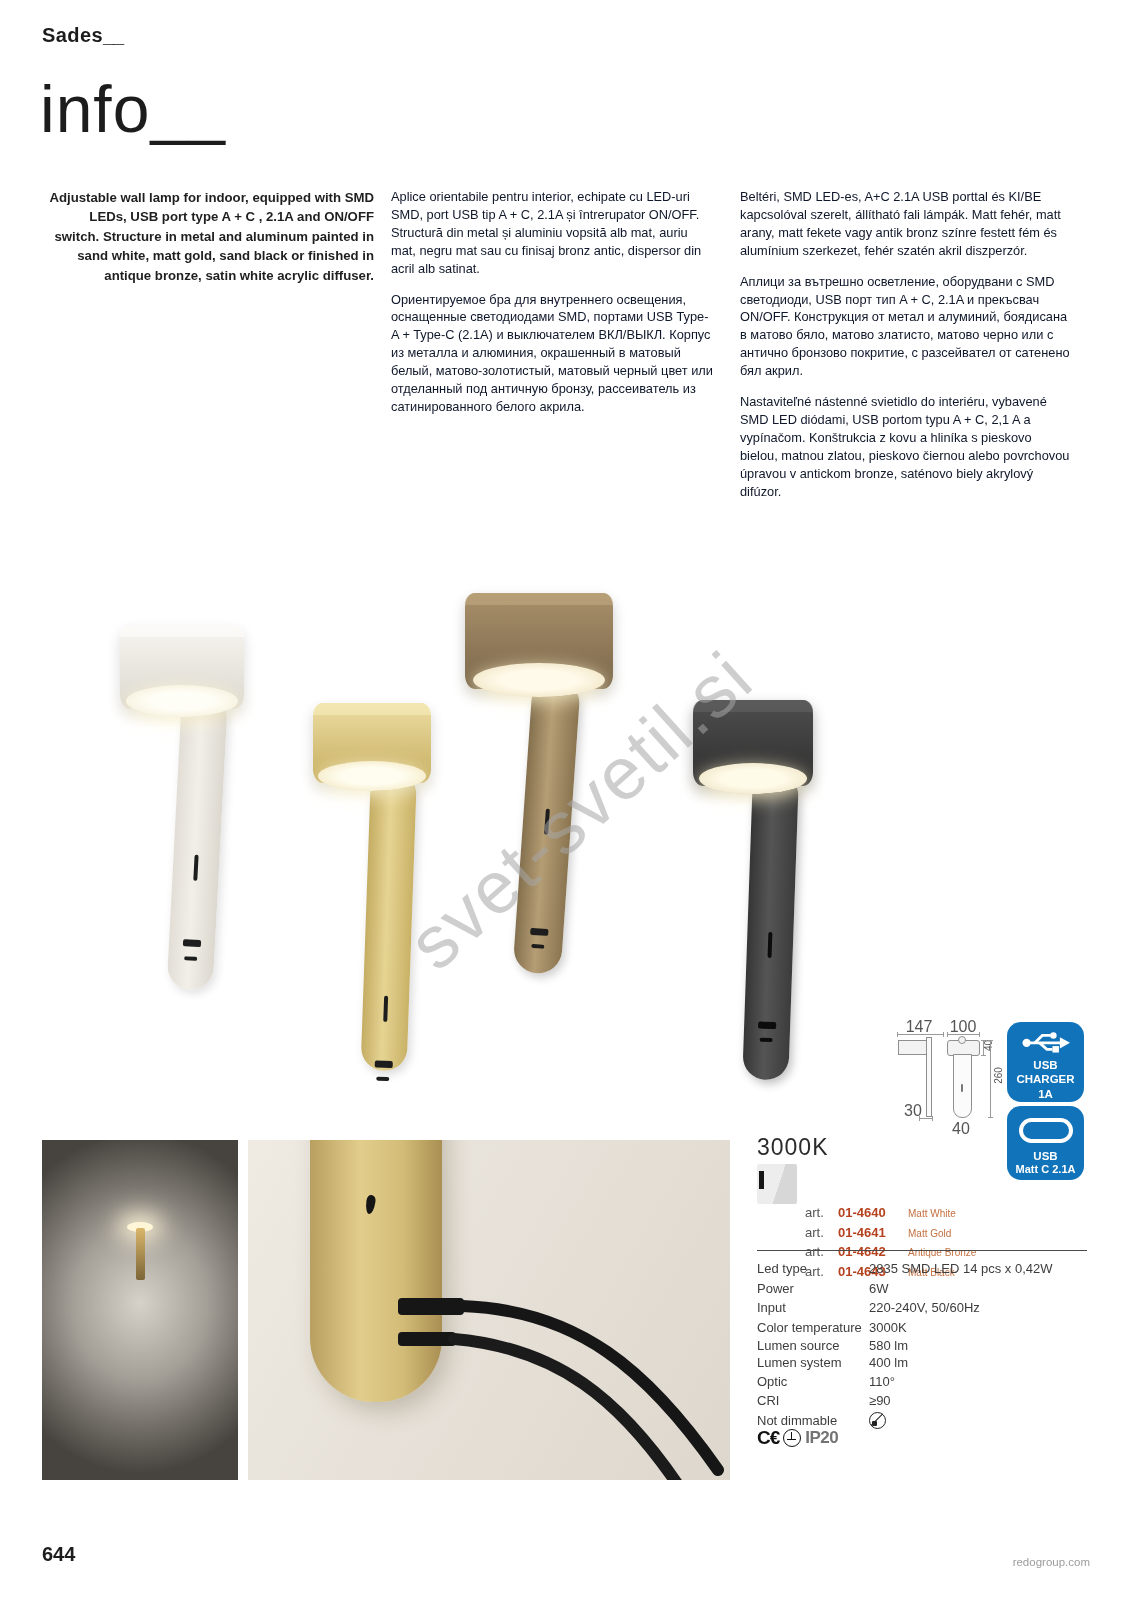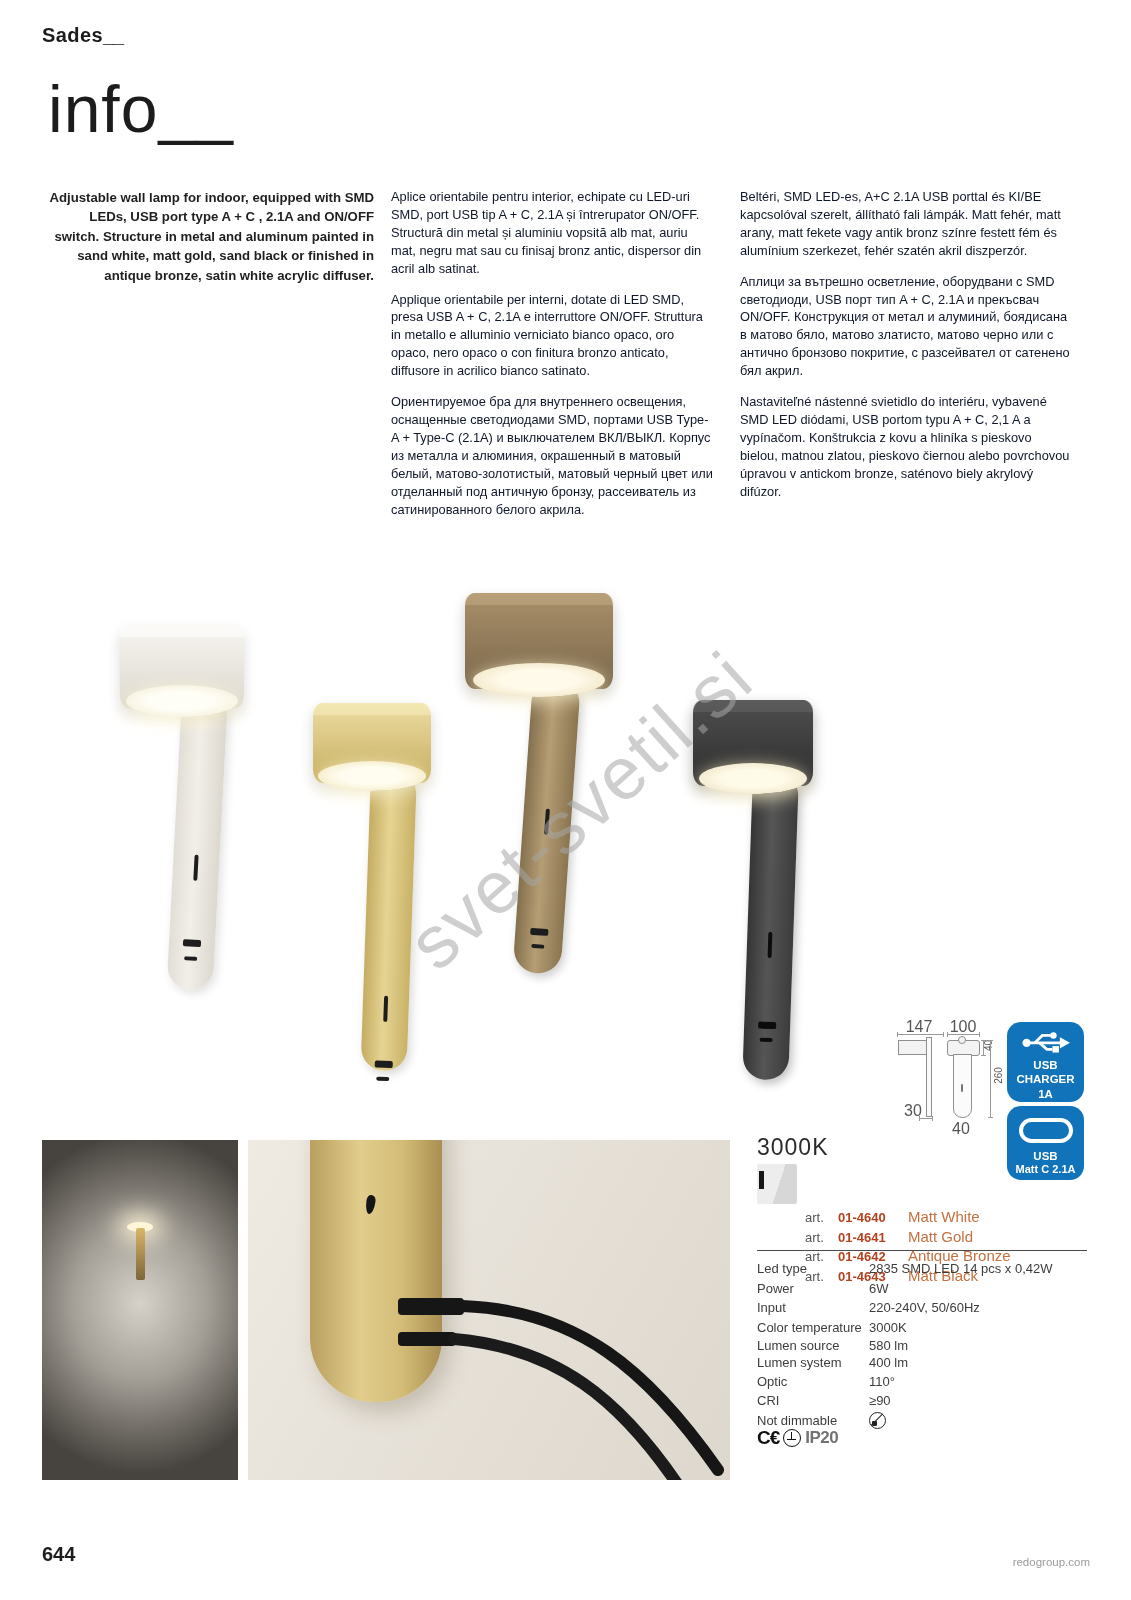--- a/index.html
+++ b/index.html
@@ -2,21 +2,21 @@
 <html><head>
 <meta charset="utf-8">
 <style>
   html,body{margin:0;padding:0;background:#ffffff;}
   body{font-family:"Liberation Sans","DejaVu Sans",sans-serif;color:#2e2e2e;}
   #page{position:relative;width:1131px;height:1600px;background:#fff;overflow:hidden;}
 
   
   .brand{position:absolute;left:42px;top:24px;font-size:20px;font-weight:bold;color:#1c1c1c;letter-spacing:.4px;}
   .brand .suffix{letter-spacing:-1px;}
-  .page-title{position:absolute;left:40px;top:76px;font-size:66px;font-weight:300;color:#1c1c1c;letter-spacing:1px;line-height:1;margin-left:8px;}
+  .page-title{position:absolute;left:40px;top:76px;font-size:66px;font-weight:300;color:#1c1c1c;letter-spacing:1px;line-height:1;}
 
   
   .col{position:absolute;top:188px;font-size:12.8px;line-height:1.4;color:#0f172a;}
   .col p{margin:0 0 13px 0;}
   .col-en{left:42px;width:332px;font-weight:bold;font-size:13.2px;line-height:1.47;color:#1f1f1f;text-align:right;}
   .col-2{left:391px;width:324px;}
   .col-3{left:740px;width:332px;}
 
   
   .lamp{position:absolute;}
@@ -50,21 +50,21 @@
 
   
   .color-temp{position:absolute;left:757px;top:1134px;font-size:23px;font-weight:300;color:#2b2b2b;letter-spacing:1px;}
   .swatch{position:absolute;left:757px;top:1164px;width:40px;height:40px;
      background:linear-gradient(108deg,#ededed 54%,#d7d7d7 54%);border-radius:2px;}
   .swatch .bar{position:absolute;left:2px;top:7px;width:5px;height:18px;background:#161616;}
   .articles{position:absolute;left:805px;top:1163px;}
   .art-row{display:flex;align-items:baseline;height:19.6px;font-size:13px;}
   .art-label{color:#555;width:33px;}
   .art-code{color:#b5421f;font-weight:bold;width:70px;}
-  .art-finish{color:#c4703f;font-size:15px;margin-top:45px;}
+  .art-finish{color:#c4703f;font-size:10px;margin-top:45px;}
 
   
   .spec-divider{position:absolute;left:757px;top:1250px;width:330px;height:0;border-top:1.5px solid #4a4a4a;}
   .specs{position:absolute;left:757px;top:1259px;width:332px;font-size:13px;color:#3d3d3d;}
   .spec-row{display:flex;height:19.6px;align-items:center;}
   .spec-row.tight{height:17px;}
   .spec-label{flex:0 0 112px;}
   .nodim{position:relative;width:15px;height:15px;border:1.4px solid #222;border-radius:50%;}
   .nodim:before{content:'';position:absolute;left:-1px;top:6px;width:16px;border-top:1.4px solid #222;transform:rotate(-45deg);}
   .nodim:after{content:'';position:absolute;left:2px;bottom:2px;width:5px;height:5px;background:#222;border-radius:1px;}
@@ -105,21 +105,20 @@
   </div>
   <div class="page-title">
     <span>info</span><span>__</span>
   </div>
 
   <div class="col col-en">
     <p>Adjustable wall lamp for indoor, equipped with SMD LEDs, USB port type A + C , 2.1A and ON/OFF switch. Structure in metal and aluminum painted in sand white, matt gold, sand black or finished in antique bronze, satin white acrylic diffuser.</p>
   </div>
   <div class="col col-2">
     <p>Aplice orientabile pentru interior, echipate cu LED-uri SMD, port USB tip A + C, 2.1A  și întrerupator ON/OFF. Structură din metal și aluminiu vopsită alb mat, auriu mat, negru mat sau cu finisaj bronz antic, dispersor din acril alb satinat.</p>
-    <p>Applique orientabile per interni, dotate di LED SMD, presa USB A + C, 2.1A e interruttore ON/OFF. Struttura in metallo e alluminio verniciato bianco opaco, oro opaco, nero opaco o con finitura bronzo anticato, diffusore in acrilico bianco satinato.</p>
     <p>Ориентируемое бра для внутреннего освещения, оснащенные светодиодами SMD, портами USB Type-A + Type-C (2.1A) и выключателем ВКЛ/ВЫКЛ. Корпус из металла и алюминия, окрашенный в матовый белый, матово-золотистый, матовый черный цвет или отделанный под античную бронзу, рассеиватель из сатинированного белого акрила.</p>
   </div>
   <div class="col col-3">
     <p>Beltéri, SMD LED-es, A+C 2.1A USB porttal és KI/BE kapcsolóval szerelt, állítható fali lámpák. Matt fehér, matt arany, matt fekete vagy antik bronz színre festett fém és alumínium szerkezet, fehér szatén akril diszperzór.</p>
     <p>Аплици за вътрешно осветление, оборудвани с SMD светодиоди, USB порт тип A + C, 2.1A и прекъсвач ON/OFF. Конструкция от метал и алуминий, боядисана в матово бяло, матово златисто, матово черно или с антично бронзово покритие, с разсейвател от сатенено бял акрил.</p>
     <p>Nastaviteľné nástenné svietidlo do interiéru, vybavené SMD LED diódami, USB portom typu A + C, 2,1 A a vypínačom. Konštrukcia z kovu a hliníka s pieskovo bielou, matnou zlatou, pieskovo čiernou alebo povrchovou úpravou v antickom bronze, saténovo biely akrylový difúzor.</p>
   </div>
 
   <div class="lamp" style="left:120px;top:625px;width:170px;height:380px;">
     <div class="arm" style="left:62px;top:70px;width:46px;height:295px;transform:rotate(3deg);background:linear-gradient(90deg,#e2ded6,#f2efe9 45%,#dcd8cf);box-shadow:3px 4px 10px rgba(0,0,0,.12);">

